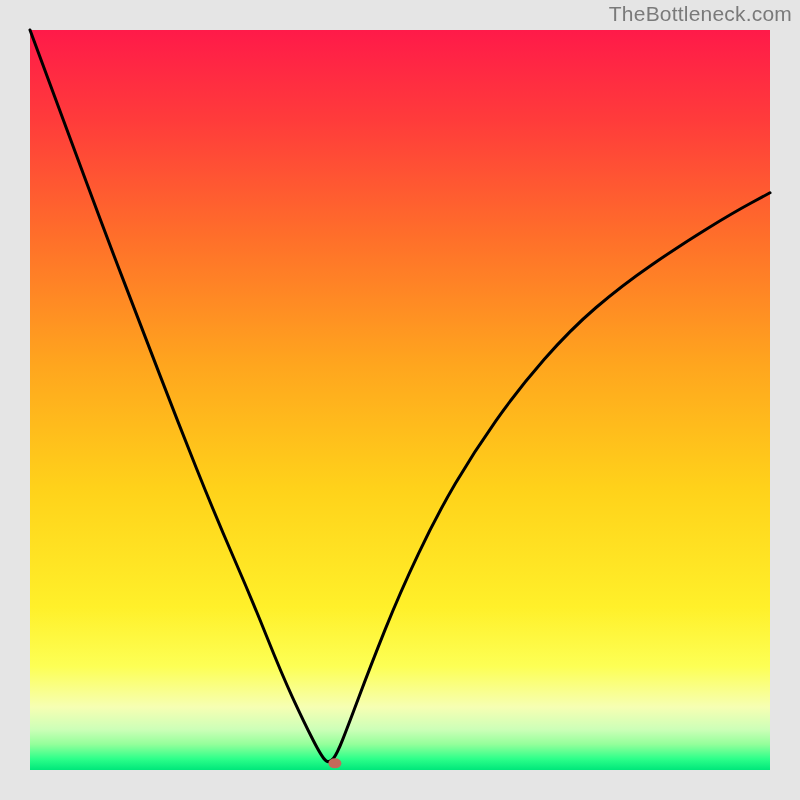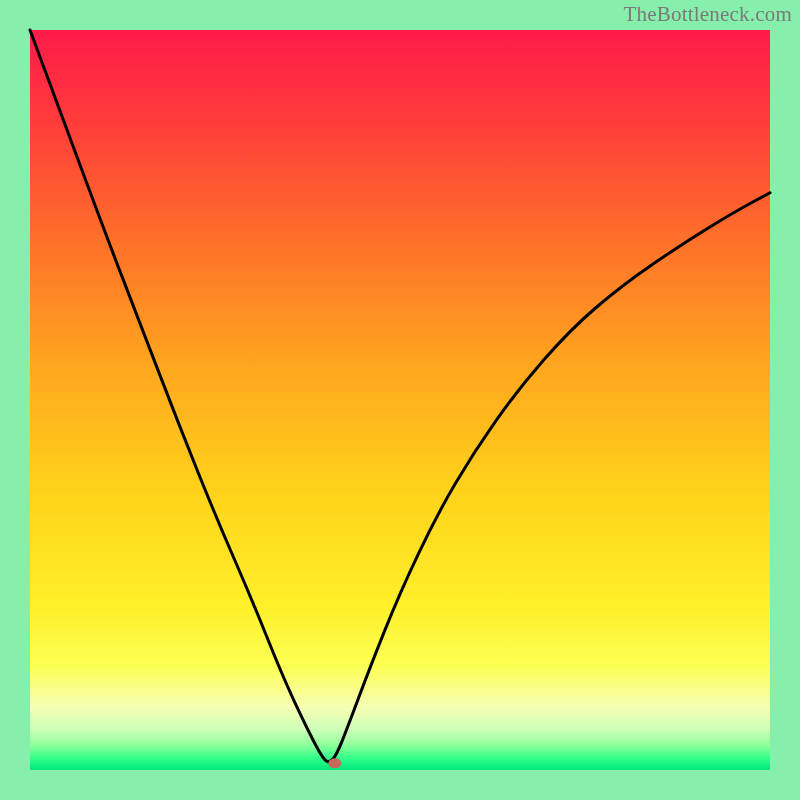--- a/index.html
+++ b/index.html
@@ -10,22 +10,21 @@
     background: #000;
     overflow: hidden;
     font-family: Arial, Helvetica, sans-serif;
   }
   .frame {
     position: absolute;
     top: 0;
     left: 0;
     width: 800px;
     height: 800px;
-    background: #86efac;
-    font-family: Liberation Serif, serif;
+    background: #e5e5e5;
   }
   .watermark {
     position: absolute;
     top: 2px;
     right: 8px;
     color: #7a7a7a;
     font-size: 21px;
     font-weight: 500;
     letter-spacing: 0.2px;
     user-select: none;

